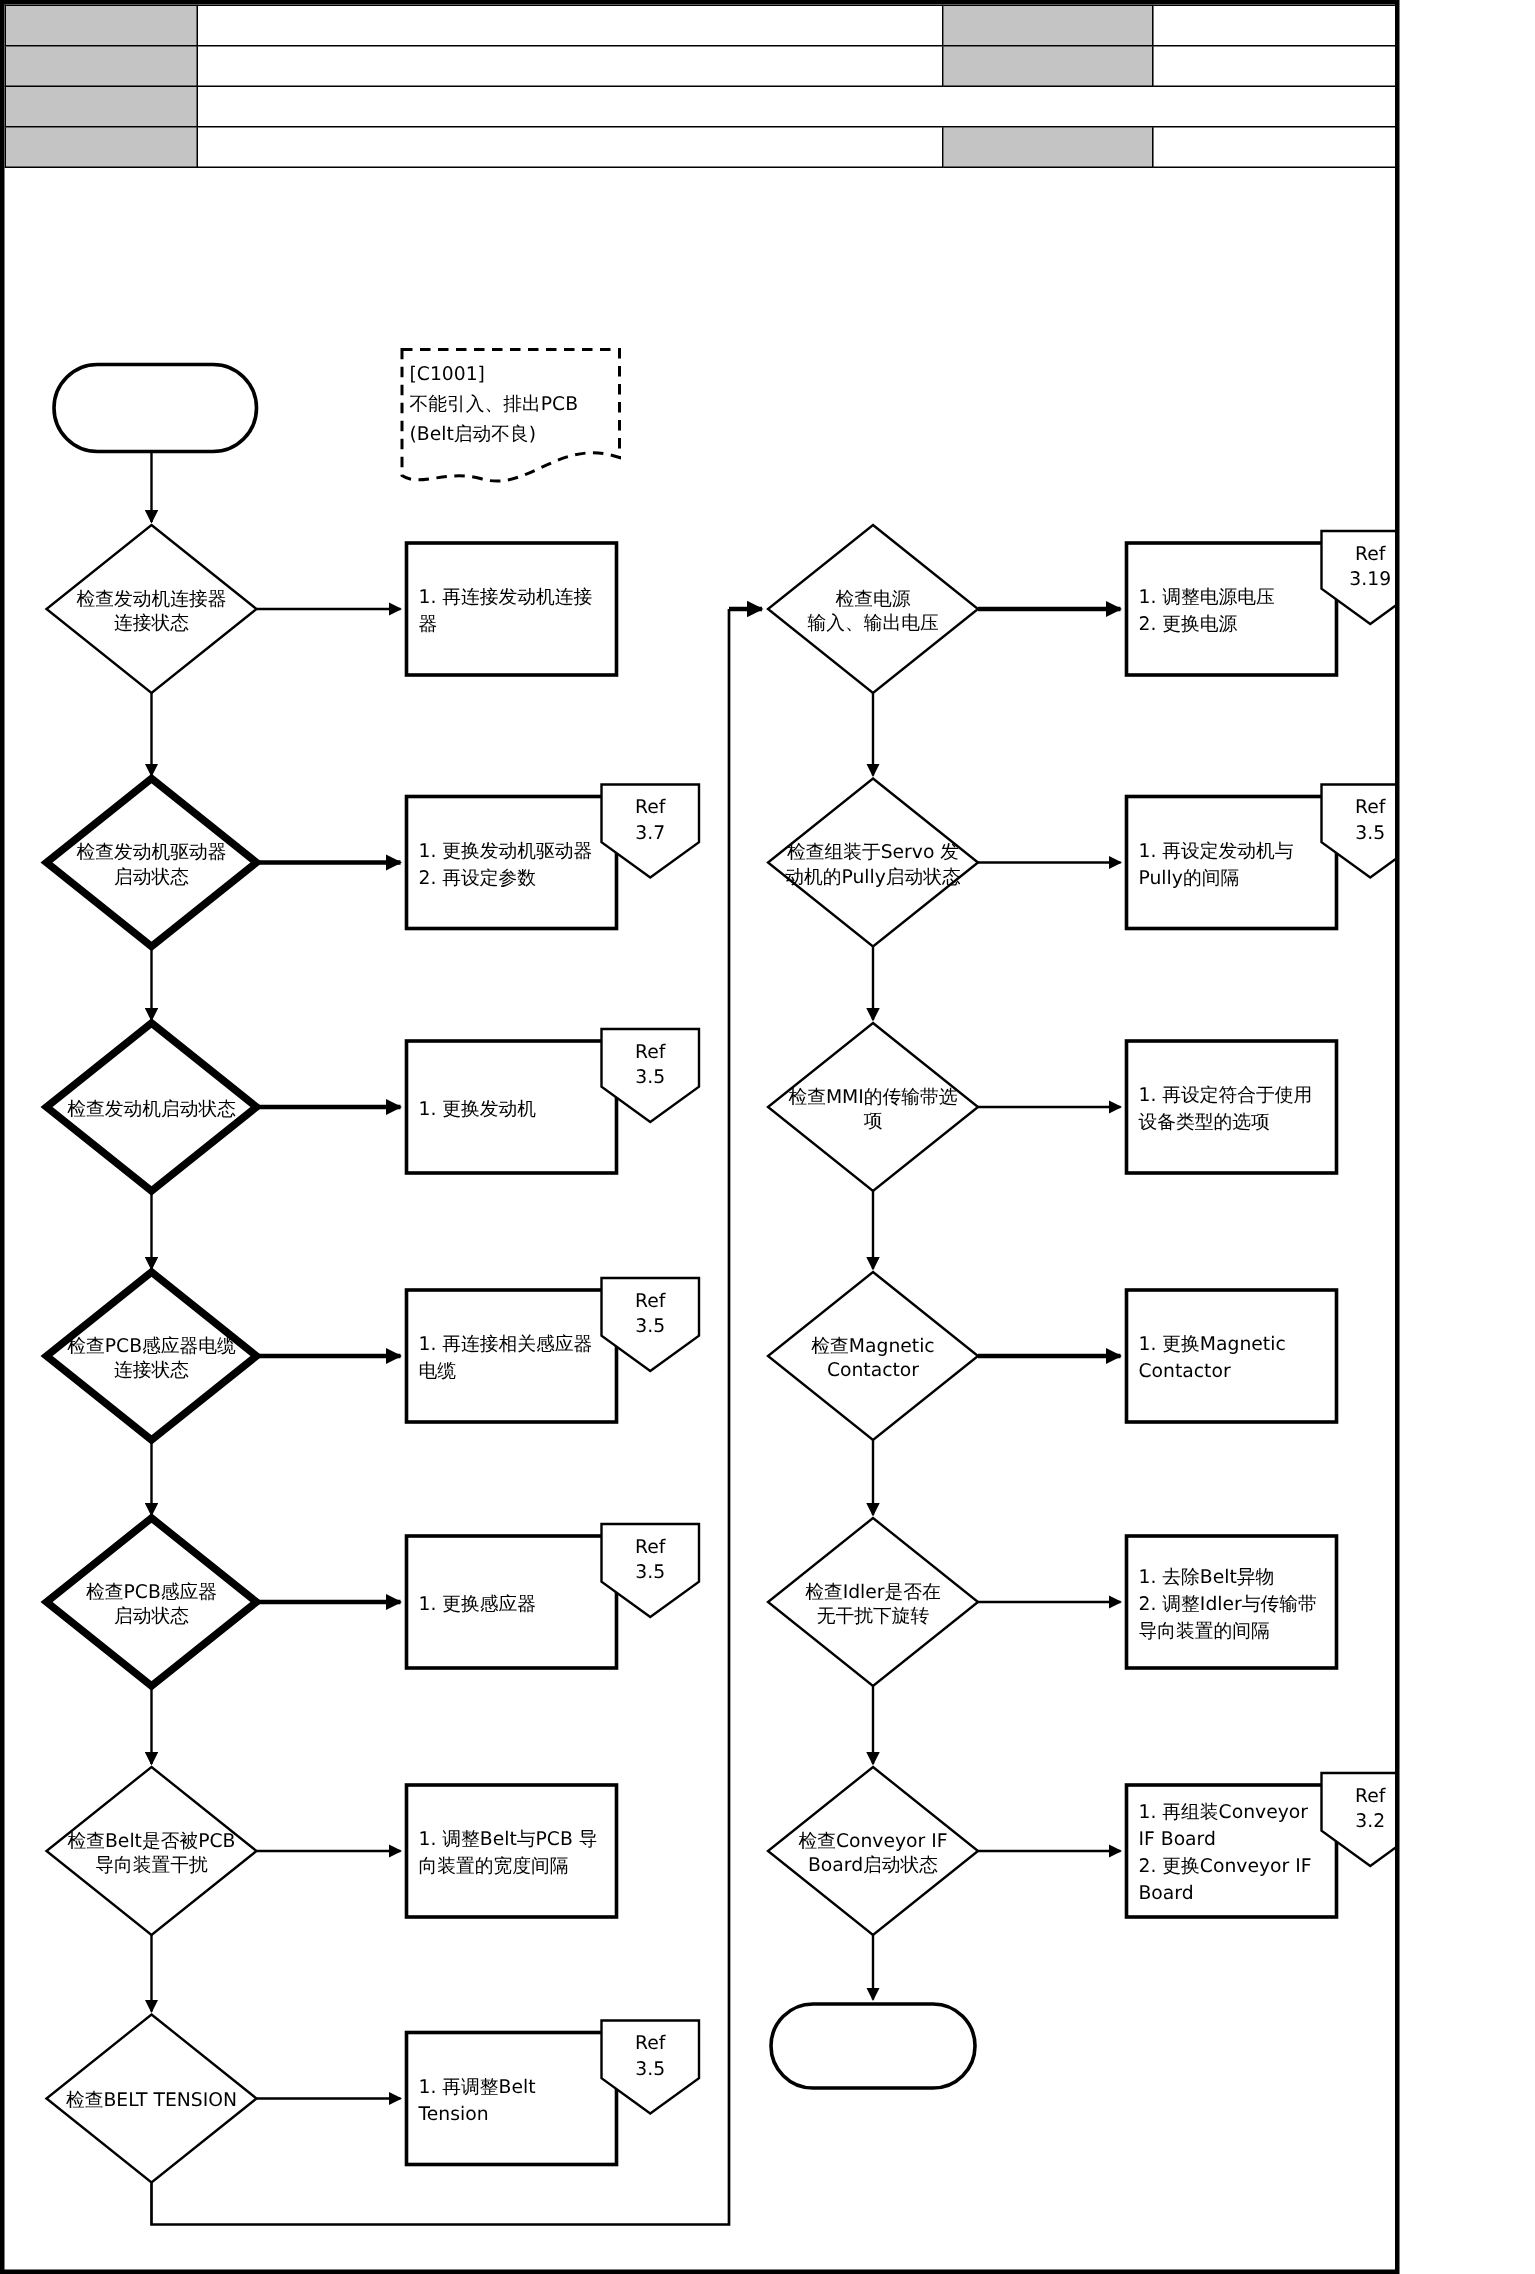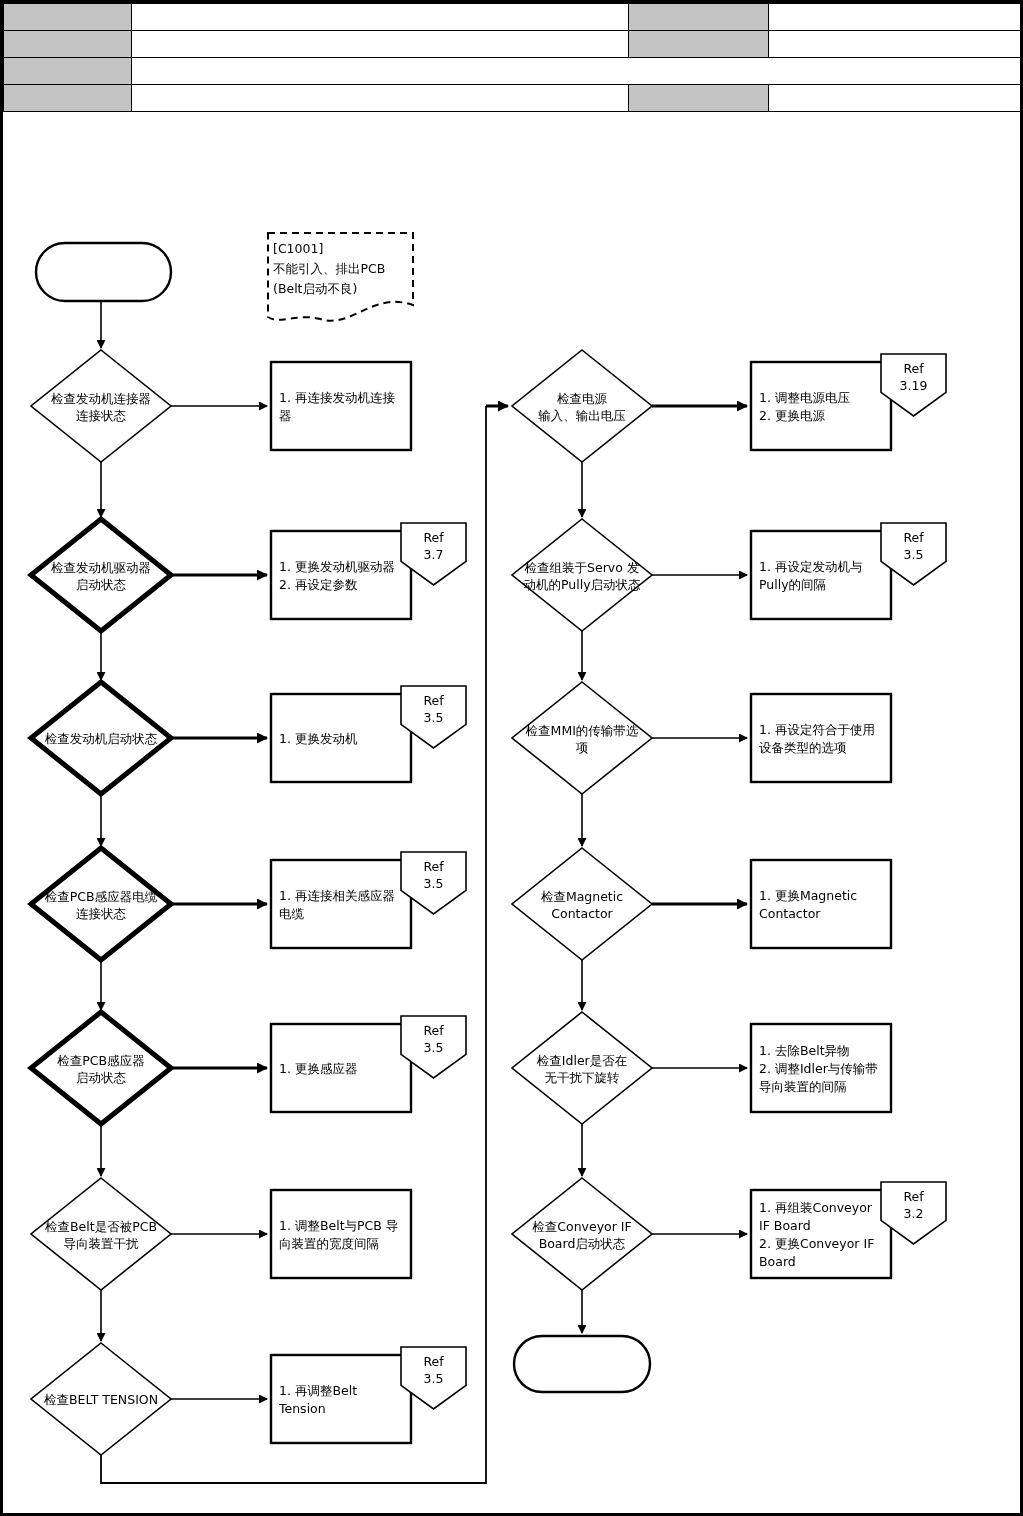--- a/index.html
+++ b/index.html
@@ -1,17 +1,17 @@
 <!DOCTYPE html>
 <html><head>
 <meta charset="utf-8">
 <style>
   html,body{margin:0;padding:0;background:#fff;}
   body{font-family:"Liberation Sans","DejaVu Sans",sans-serif;}
-  #page{position:relative;width:1023px;height:1516px;background:#fff;
+  #page{position:relative;width:933px;height:1516px;background:#fff;
         box-sizing:border-box;border:3px solid #000;overflow:hidden;}
   table.hdr{position:absolute;left:0;top:0;width:1017px;border-collapse:collapse;
             table-layout:fixed;}
   table.hdr td{border:1px solid #000;padding:0;height:26px;font-size:11px;}
   td.lbl{background:#c4c4c4;}
   td.tall{height:38px;}
   svg.flow{position:absolute;left:0;top:118px;}
   .cjk{font-family:"DejaVu Sans","Liberation Sans",sans-serif;}
   text{fill:#000;}
 </style>

